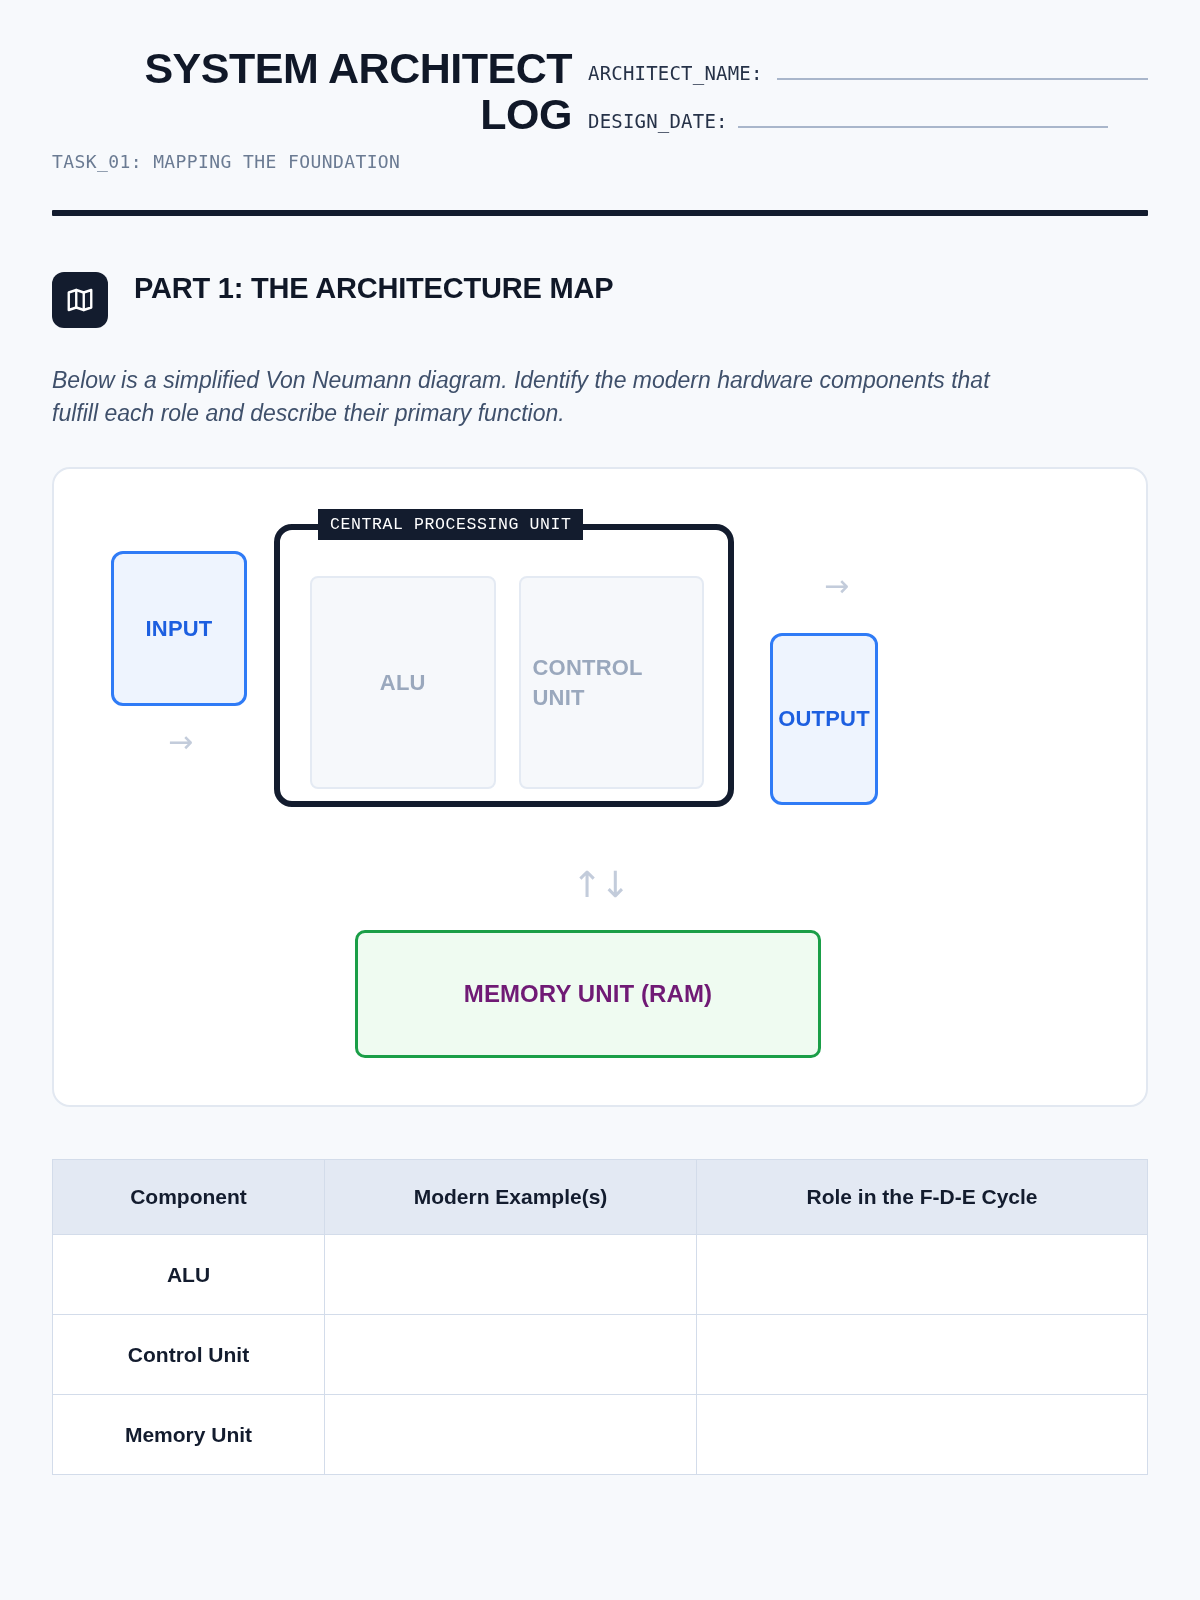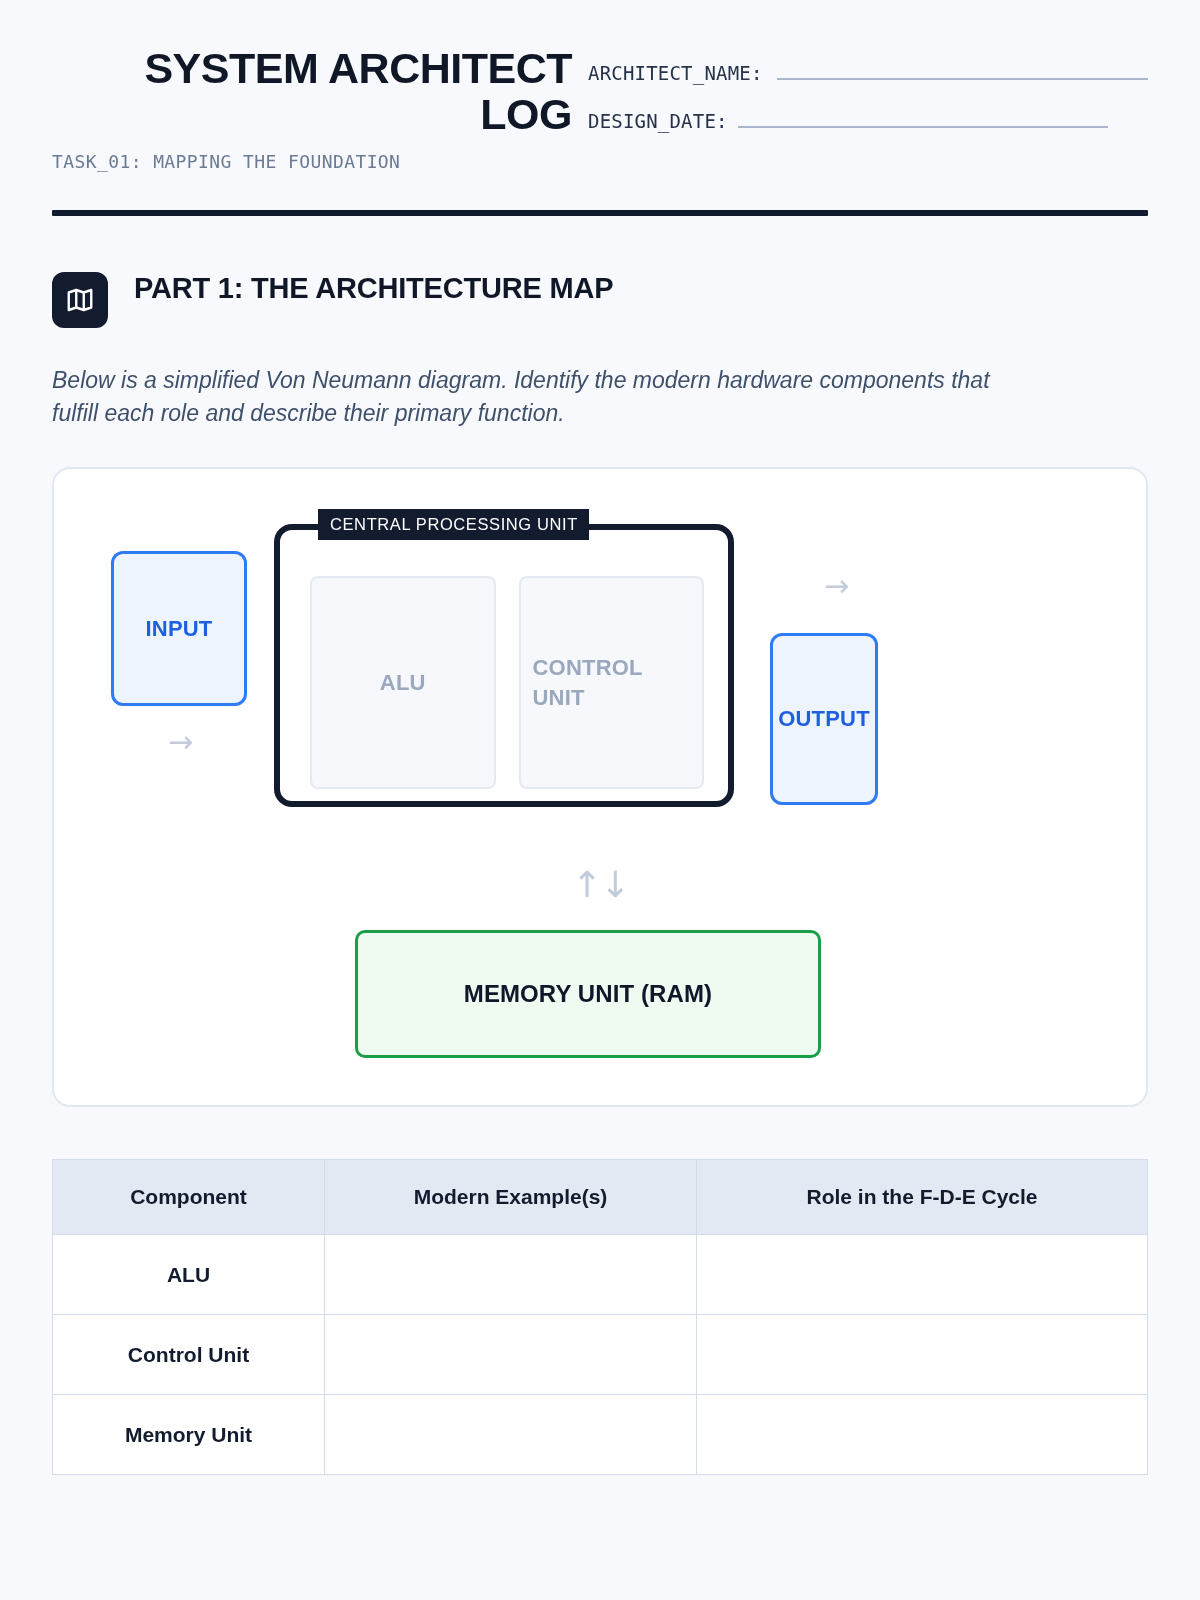--- a/index.html
+++ b/index.html
@@ -171,21 +171,21 @@
     border-radius: 18px;
     background: #ffffff;
   }
 
   .cpu-label {
     position: absolute;
     left: 38px;
     top: -21px;
     background: #131c2e;
     color: #ffffff;
-    font-family: Liberation Sans, sans-serif;
+    font-family: Liberation Mono, monospace;
     font-size: 16.5px;
     letter-spacing: 0.6px;
     padding: 6px 11px 6px 12px;
     white-space: nowrap;
   }
 
   .cpu-inner {
     position: absolute;
     left: 30px;
     top: 46px;
@@ -232,21 +232,21 @@
     height: 128px;
     background: #effbf1;
     border: 3px solid #1a9e47;
     border-radius: 10px;
     display: flex;
     align-items: center;
     justify-content: center;
     font-size: 24px;
     font-weight: 800;
     letter-spacing: 0.1px;
-    color: #0f172a;
+    color: #701a75;
   }
 
   
   .data-table {
     margin-top: 52px;
     width: 100%;
     border-collapse: collapse;
     table-layout: fixed;
     background: #ffffff;
   }

